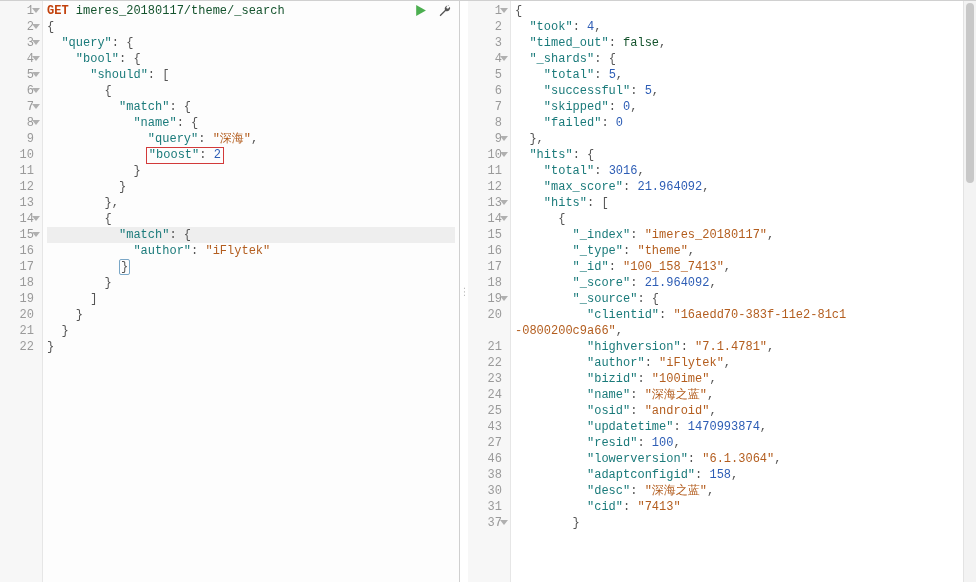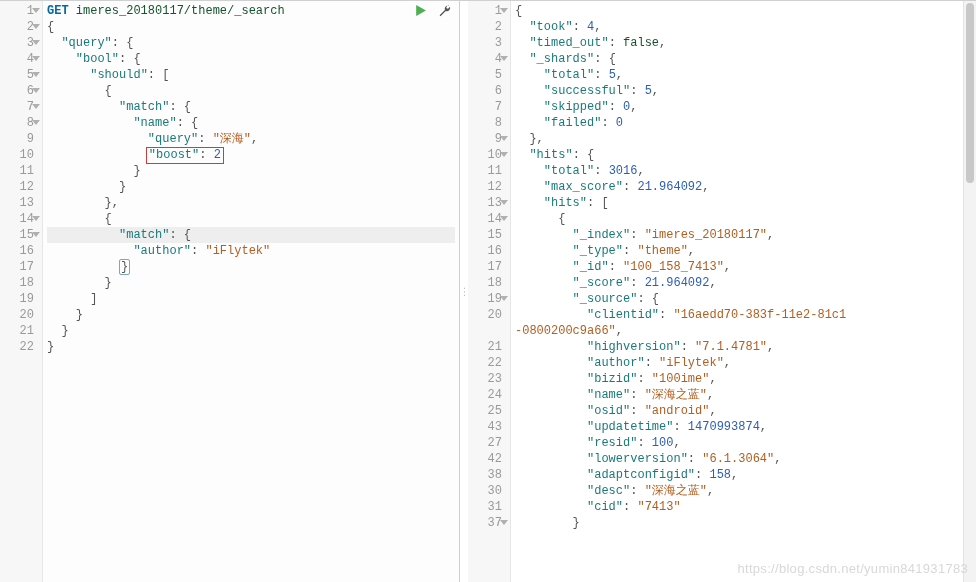--- a/index.html
+++ b/index.html
@@ -63,21 +63,21 @@
     border-top: 5px solid #b0b0b0;
   }
   .code {
     flex: 1;
     padding: 2px 4px;
     position: relative;
     white-space: pre;
   }
   .code .line { height: 16px; line-height: 16px; position: relative; }
   .code .line.active { background: #eeeeee; }
-  .tok-method { color: #0369a1; font-weight: bold; }
+  .tok-method { color: #c2410c; font-weight: bold; }
   .tok-url    { color: #14532d; }
   .tok-key    { color: #1a7a7a; }
   .tok-str    { color: #b35d1e; }
   .tok-num    { color: #2d5db5; }
   .tok-bool   { color: #14532d; }
   .tok-punc   { color: #555; }
   .tok-brace  { color: #555; }
   .boxed {
     border: 1px solid #d23a3a;
     padding: 0 2px 1px 2px;
@@ -192,27 +192,26 @@
           <div class="ln fold">19</div>
           <div class="ln">20</div>
           <div class="ln"></div>
           <div class="ln">21</div>
           <div class="ln">22</div>
           <div class="ln">23</div>
           <div class="ln">24</div>
           <div class="ln">25</div>
           <div class="ln">43</div>
           <div class="ln">27</div>
-          <div class="ln">42</div>
+          <div class="ln">46</div>
           <div class="ln">38</div>
           <div class="ln">30</div>
           <div class="ln">31</div>
           <div class="ln fold">37</div>
         </div>
       <div class="code" id="res-code"><div class="line"><span class="tok-brace">{</span></div><div class="line">  <span class="tok-key">"took"</span><span class="tok-punc">: </span><span class="tok-num">4</span><span class="tok-punc">,</span></div><div class="line">  <span class="tok-key">"timed_out"</span><span class="tok-punc">: </span><span class="tok-bool">false</span><span class="tok-punc">,</span></div><div class="line">  <span class="tok-key">"_shards"</span><span class="tok-punc">: </span><span class="tok-brace">{</span></div><div class="line">    <span class="tok-key">"total"</span><span class="tok-punc">: </span><span class="tok-num">5</span><span class="tok-punc">,</span></div><div class="line">    <span class="tok-key">"successful"</span><span class="tok-punc">: </span><span class="tok-num">5</span><span class="tok-punc">,</span></div><div class="line">    <span class="tok-key">"skipped"</span><span class="tok-punc">: </span><span class="tok-num">0</span><span class="tok-punc">,</span></div><div class="line">    <span class="tok-key">"failed"</span><span class="tok-punc">: </span><span class="tok-num">0</span></div><div class="line">  <span class="tok-brace">}</span><span class="tok-punc">,</span></div><div class="line">  <span class="tok-key">"hits"</span><span class="tok-punc">: </span><span class="tok-brace">{</span></div><div class="line">    <span class="tok-key">"total"</span><span class="tok-punc">: </span><span class="tok-num">3016</span><span class="tok-punc">,</span></div><div class="line">    <span class="tok-key">"max_score"</span><span class="tok-punc">: </span><span class="tok-num">21.964092</span><span class="tok-punc">,</span></div><div class="line">    <span class="tok-key">"hits"</span><span class="tok-punc">: [</span></div><div class="line">      <span class="tok-brace">{</span></div><div class="line">        <span class="tok-key">"_index"</span><span class="tok-punc">: </span><span class="tok-str">"imeres_20180117"</span><span class="tok-punc">,</span></div><div class="line">        <span class="tok-key">"_type"</span><span class="tok-punc">: </span><span class="tok-str">"theme"</span><span class="tok-punc">,</span></div><div class="line">        <span class="tok-key">"_id"</span><span class="tok-punc">: </span><span class="tok-str">"100_158_7413"</span><span class="tok-punc">,</span></div><div class="line">        <span class="tok-key">"_score"</span><span class="tok-punc">: </span><span class="tok-num">21.964092</span><span class="tok-punc">,</span></div><div class="line">        <span class="tok-key">"_source"</span><span class="tok-punc">: </span><span class="tok-brace">{</span></div><div class="line">          <span class="tok-key">"clientid"</span><span class="tok-punc">: </span><span class="tok-str">"16aedd70-383f-11e2-81c1</span></div><div class="line"><span class="tok-str">-0800200c9a66"</span><span class="tok-punc">,</span></div><div class="line">          <span class="tok-key">"highversion"</span><span class="tok-punc">: </span><span class="tok-str">"7.1.4781"</span><span class="tok-punc">,</span></div><div class="line">          <span class="tok-key">"author"</span><span class="tok-punc">: </span><span class="tok-str">"iFlytek"</span><span class="tok-punc">,</span></div><div class="line">          <span class="tok-key">"bizid"</span><span class="tok-punc">: </span><span class="tok-str">"100ime"</span><span class="tok-punc">,</span></div><div class="line">          <span class="tok-key">"name"</span><span class="tok-punc">: </span><span class="tok-str">"深海之蓝"</span><span class="tok-punc">,</span></div><div class="line">          <span class="tok-key">"osid"</span><span class="tok-punc">: </span><span class="tok-str">"android"</span><span class="tok-punc">,</span></div><div class="line">          <span class="tok-key">"updatetime"</span><span class="tok-punc">: </span><span class="tok-num">1470993874</span><span class="tok-punc">,</span></div><div class="line">          <span class="tok-key">"resid"</span><span class="tok-punc">: </span><span class="tok-num">100</span><span class="tok-punc">,</span></div><div class="line">          <span class="tok-key">"lowerversion"</span><span class="tok-punc">: </span><span class="tok-str">"6.1.3064"</span><span class="tok-punc">,</span></div><div class="line">          <span class="tok-key">"adaptconfigid"</span><span class="tok-punc">: </span><span class="tok-num">158</span><span class="tok-punc">,</span></div><div class="line">          <span class="tok-key">"desc"</span><span class="tok-punc">: </span><span class="tok-str">"深海之蓝"</span><span class="tok-punc">,</span></div><div class="line">          <span class="tok-key">"cid"</span><span class="tok-punc">: </span><span class="tok-str">"7413"</span></div><div class="line">        <span class="tok-brace">}</span></div></div>
     </div>
     <div class="scrollbar">
       <div class="thumb" style="top:2px;height:180px;"></div>
     </div>
-    <div class="watermark">https://blog.csdn.net/yumin841931783</div>
   </div>
 
 </div>
 
 </body></html>

